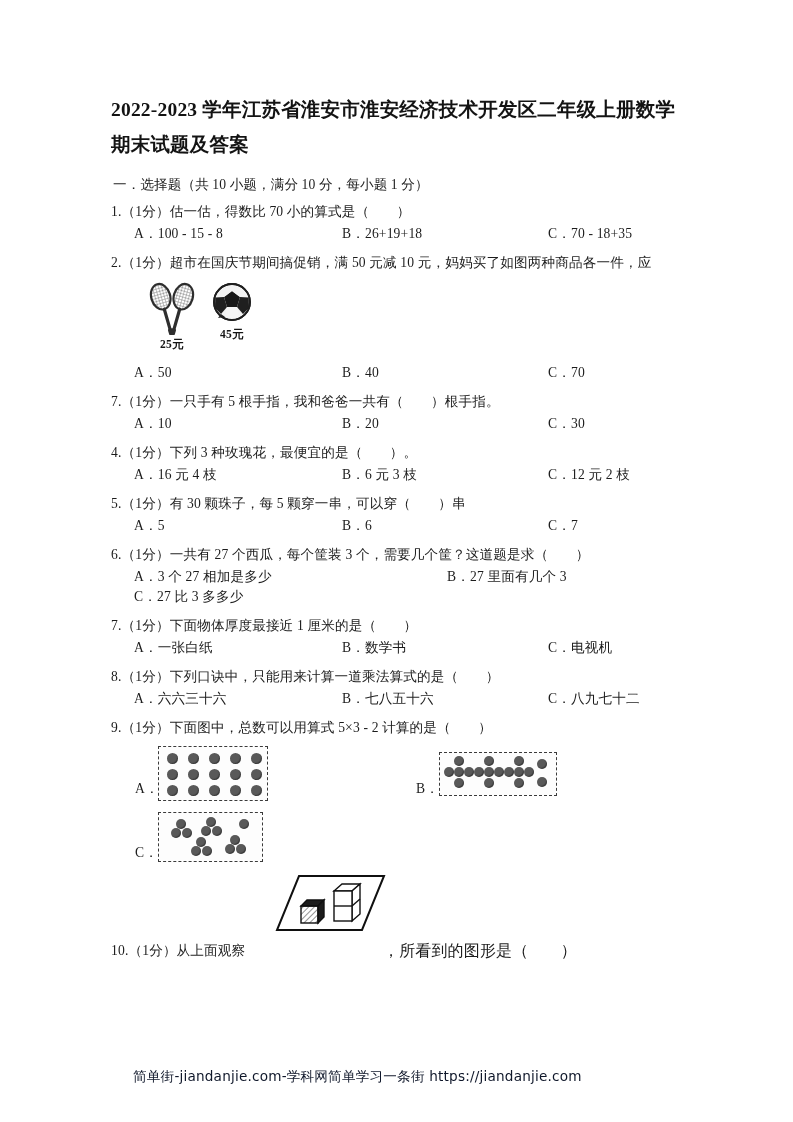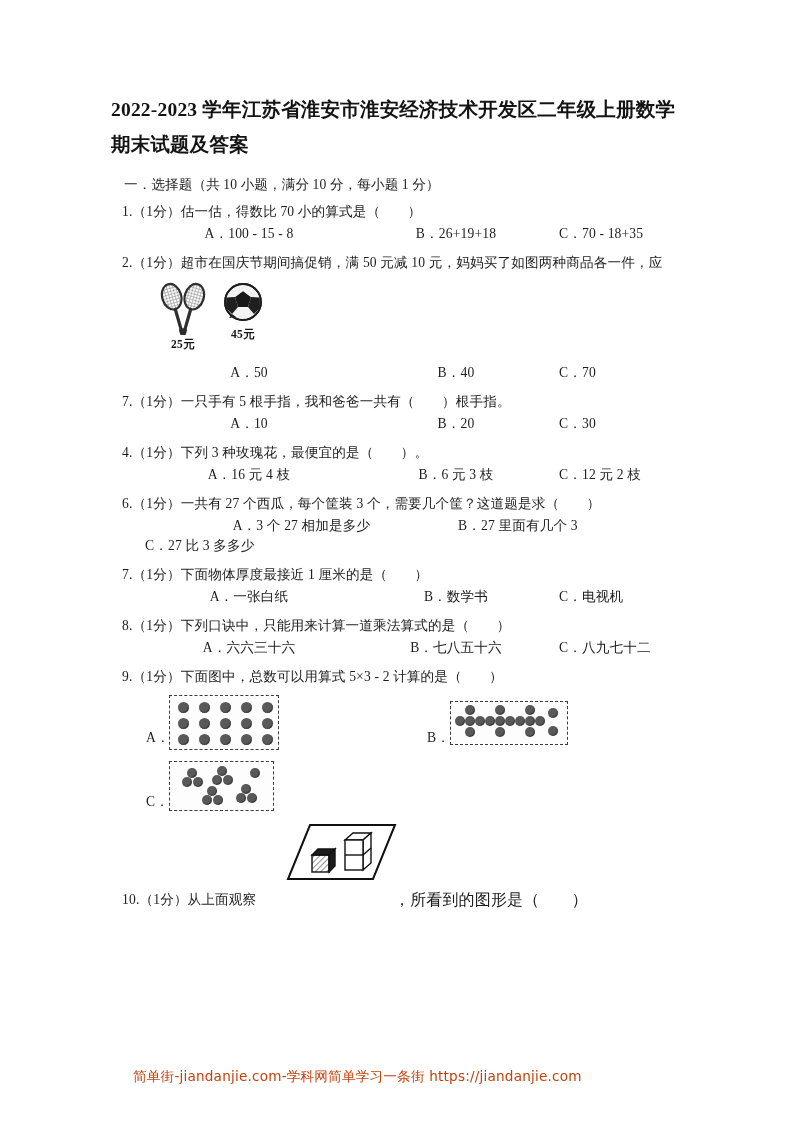--- a/index.html
+++ b/index.html
@@ -32,21 +32,21 @@
     font-size: 19.5px;
     font-weight: bold;
     line-height: 35px;
     letter-spacing: 0.2px;
     color: #131313;
   }
 
   
   .content {
     position: absolute;
-    left: 122px;
+    left: 111px;
     top: 178px;
     width: 580px;
     font-size: 13.6px;
     line-height: 13px;
     color: #1c1c1c;
   }
 
   .section-head {
     font-size: 13.6px;
     margin: 0 0 11px 2px;
@@ -64,21 +64,20 @@
   }
   .q-text.indent2 {
     text-indent: 0;
     padding-left: 26px;
   }
   .opts {
     display: flex;
     line-height: 20px;
     padding-left: 23px;
     letter-spacing: 0.15px;
-    text-align: center;
   }
   .opt {
     white-space: nowrap;
   }
   .opt.c1 { width: 208px; }
   .opt.c2 { width: 206px; }
   .opt.c3 { width: auto; }
 
   .opts.two .opt.c1 { width: 313px; }
 
@@ -169,21 +168,21 @@
     top: -8px;
   }
 
   
   .footer {
     position: absolute;
     left: 133px;
     top: 1068px;
     font-family: "DejaVu Sans", "Liberation Sans", sans-serif;
     font-size: 13.6px;
-    color: #c2410c;
+    color: #0f172a;
     letter-spacing: 0.2px;
     white-space: nowrap;
   }
 </style>
 </head>
 <body>
 
 <div class="page">
 
   <div class="doc-title">2022-2023 学年江苏省淮安市淮安经济技术开发区二年级上册数学期末试题及答案</div>
@@ -261,20 +260,28 @@
 
     <div class="q">
       <div class="q-text">4.（1分）下列 3 种玫瑰花，最便宜的是（　　）。</div>
       <div class="opts">
         <span class="opt c1">A．16 元 4 枝</span>
         <span class="opt c2">B．6 元 3 枝</span>
         <span class="opt c3">C．12 元 2 枝</span>
       </div>
     </div>
 
+    <div class="q">
+      <div class="q-text">5.（1分）有 30 颗珠子，每 5 颗穿一串，可以穿（　　）串</div>
+      <div class="opts">
+        <span class="opt c1">A．5</span>
+        <span class="opt c2">B．6</span>
+        <span class="opt c3">C．7</span>
+      </div>
+    </div>
 
     <div class="q">
       <div class="q-text">6.（1分）一共有 27 个西瓜，每个筐装 3 个，需要几个筐？这道题是求（　　）</div>
       <div class="opts two">
         <span class="opt c1">A．3 个 27 相加是多少</span>
         <span class="opt c3">B．27 里面有几个 3</span>
       </div>
       <div class="opt-single">C．27 比 3 多多少</div>
     </div>
 

